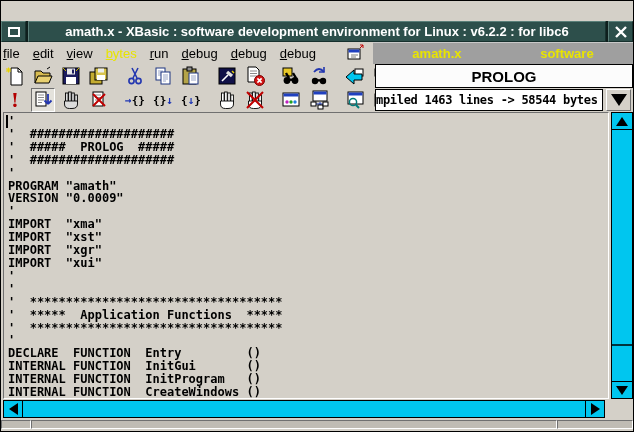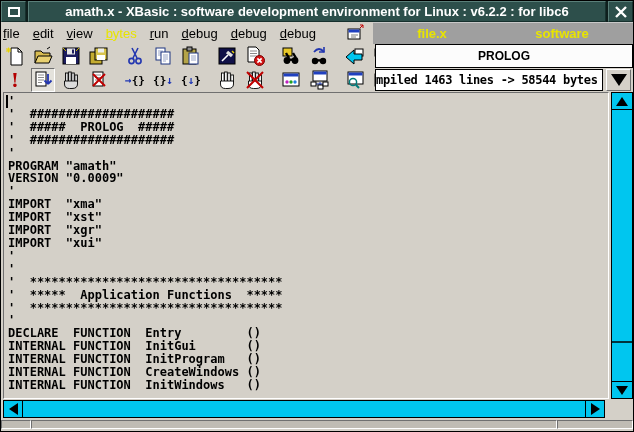--- a/index.html
+++ b/index.html
@@ -3,41 +3,41 @@
 <meta charset="utf-8">
 <style>
   html,body{margin:0;padding:0;background:#000;}
   *{box-sizing:border-box;}
   .window{
     width:634px;height:432px;border:1px solid #000;background:#d4d0c8;
     display:flex;flex-direction:column;font-family:"Liberation Sans",sans-serif;
     position:relative;
   }
   
-  .titlebar{height:21px;background:#0e1f1d;display:flex;gap:2px;flex:0 0 auto;}
+  .titlebar{height:21px;background:#0e1f1d;display:flex;gap:2px;flex:0 0 auto;margin-top:20px;}
   .tb-btn{width:25px;height:21px;background:#2d4f4b;border:1px solid;border-color:#5a7f79 #16302d #16302d #5a7f79;
     display:flex;align-items:center;justify-content:center;cursor:default;}
   .title-strip{flex:1;background:#2d4f4b;border:1px solid;border-color:#5a7f79 #16302d #16302d #5a7f79;
     color:#fff;font-weight:bold;font-size:13px;display:flex;align-items:center;justify-content:center;
     white-space:nowrap;overflow:hidden;}
   
   .rowA{height:22px;display:flex;flex:0 0 auto;}
   .menubar{width:372px;display:flex;align-items:center;padding-left:2px;}
   .menu-item{display:inline-block;font-size:13px;color:#000;margin-right:13px;line-height:15px;}
   .menu-item::first-letter{text-decoration:underline;}
   .menu-item.active{color:#e8e400;}
   .detach-btn{margin-left:auto;margin-right:8px;width:20px;height:18px;display:flex;align-items:center;justify-content:center;}
   .runpanel{flex:1;background:#9f9f9f;border-top:1px solid #c8c8c8;display:flex;align-items:center;
     justify-content:space-around;color:#e8e400;font-weight:bold;font-size:13px;}
   
   .rowB{height:24px;display:flex;flex:0 0 auto;}
   .rowC{height:24px;display:flex;flex:0 0 auto;align-items:center;}
   .toolbar{width:374px;display:flex;align-items:center;padding-left:2px;flex:0 0 auto;}
   .prolog{flex:1;border:1px solid #000;background:#fcfcfc;display:flex;align-items:center;justify-content:center;
-    font-weight:bold;font-size:12px;color:#000;}
+    font-weight:bold;font-size:15px;color:#000;}
   
   .icbtn{width:24px;height:24px;display:flex;align-items:center;justify-content:center;flex:0 0 auto;
     border:1px solid transparent;}
   .icbtn.pressed{border-color:#707070 #fff #fff #707070;background:#e4e2dc;}
   .gap{width:12px;flex:0 0 auto;}
   .gap-s{width:4px;flex:0 0 auto;}
   svg{display:block;}
   .ic-txt{font-family:"DejaVu Serif",serif;font-weight:bold;}
   .excl{color:#b40000;font-size:19px;line-height:19px;}
   .brace{font-family:"DejaVu Sans Mono",monospace;font-weight:bold;font-size:11px;color:#000;white-space:nowrap;}
@@ -112,21 +112,21 @@
       <span class="detach-btn">
         <svg width="20" height="18" viewBox="0 0 20 18">
           <rect x="3" y="5" width="12" height="10" fill="#fff" stroke="#000"></rect>
           <rect x="3.5" y="5.5" width="11" height="3" fill="#2040c0"></rect>
           <path d="M6 11h7M6 13h5" stroke="#808080"></path>
           <path d="M15 4l3-3M18 4V1h-3" stroke="#c00000" fill="none"></path>
         </svg>
       </span>
     </div>
     <div class="runpanel">
-      <span>file.x</span>
+      <span>amath.x</span>
       <span>software</span>
     </div>
   </div>
 
   <div class="rowB">
     <div class="toolbar">
       <div class="icbtn">
           <span>
         <svg width="22" height="22" viewBox="0 0 22 22">
               <path d="M7 3h7l4 4v13H7z" fill="#fff" stroke="#000"></path>

